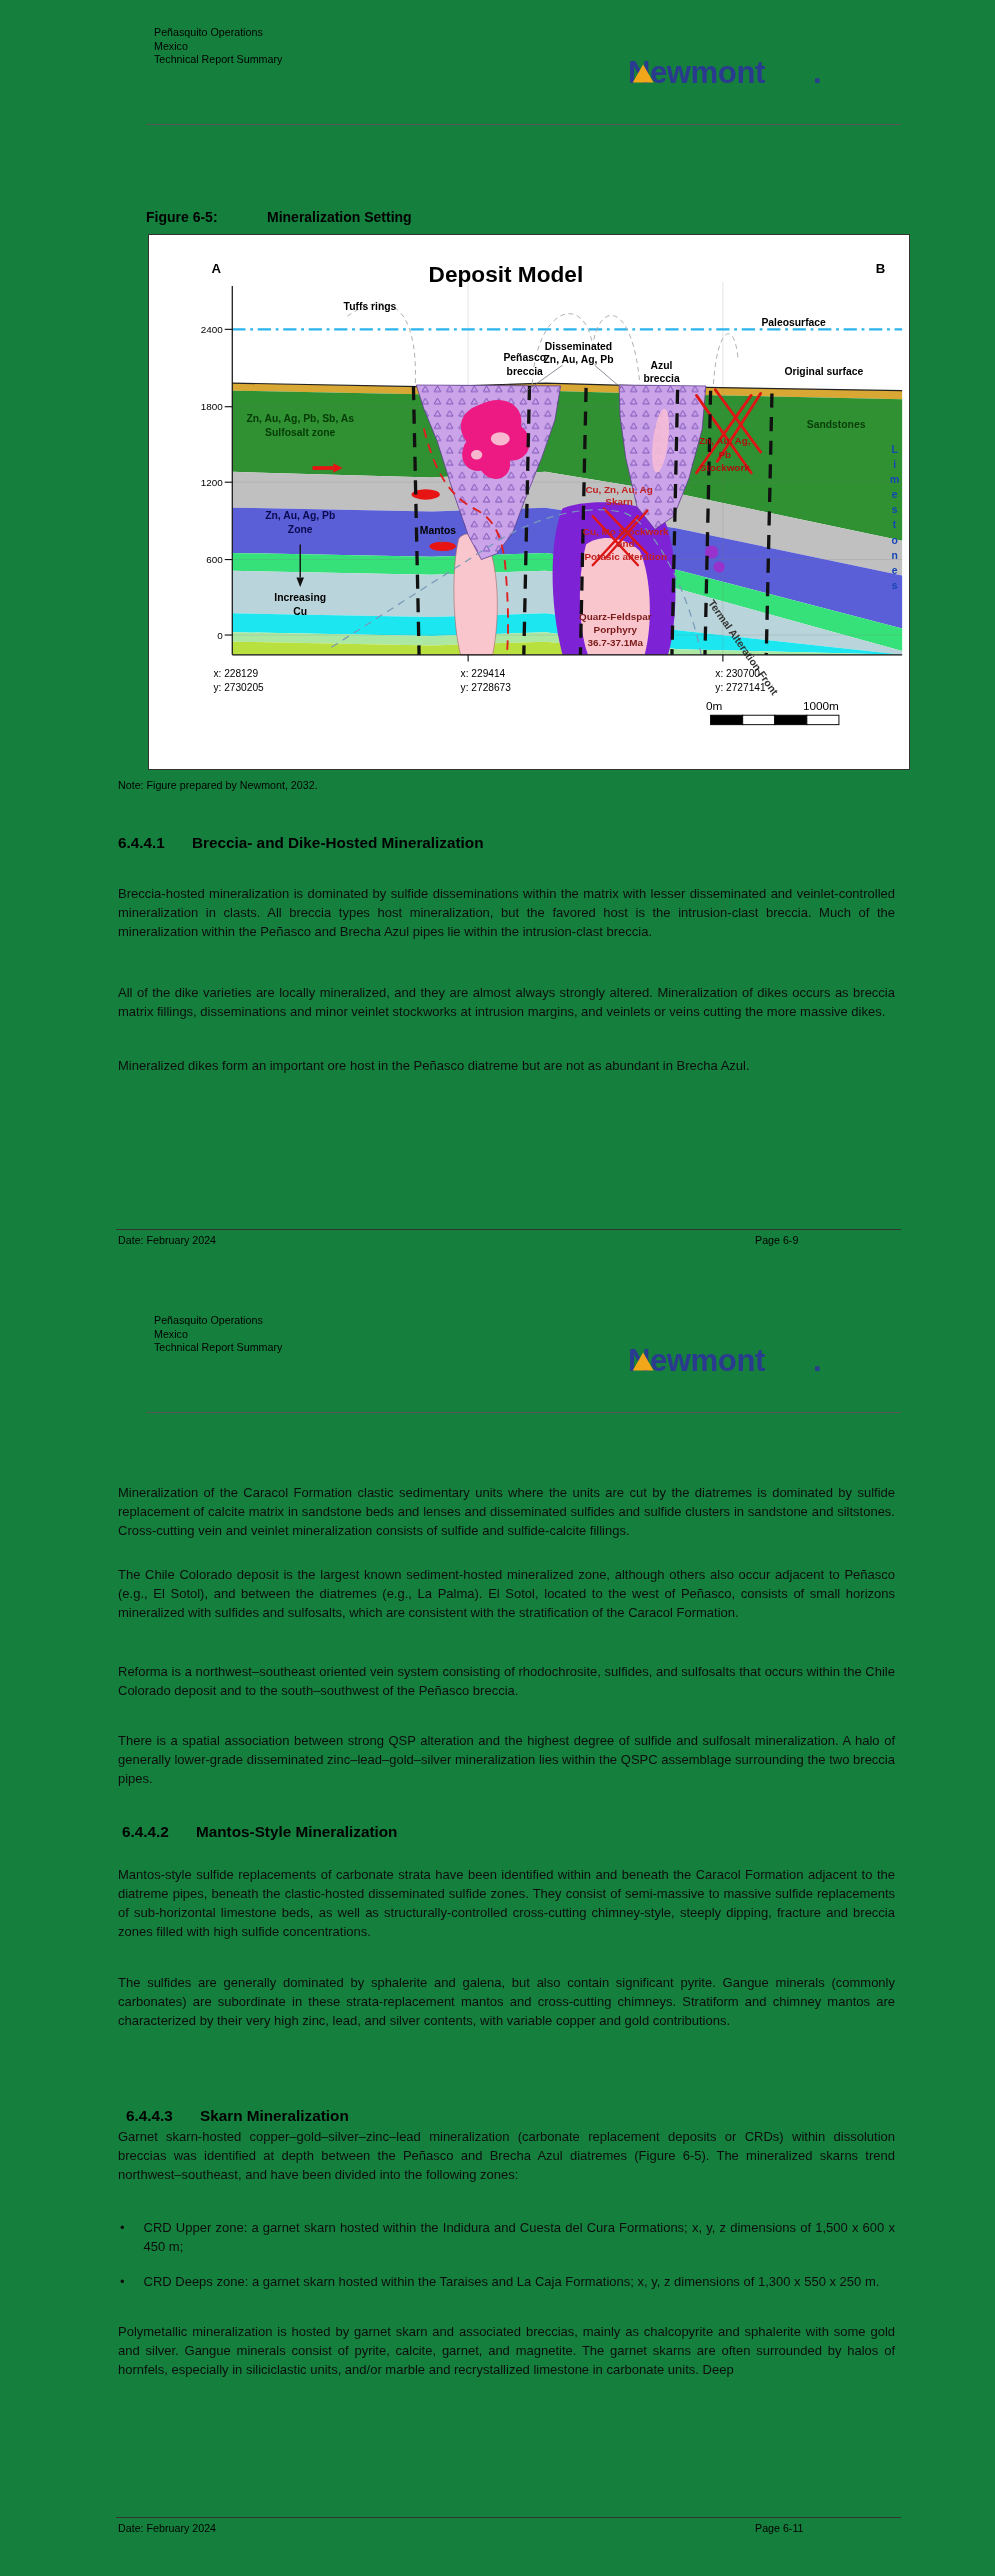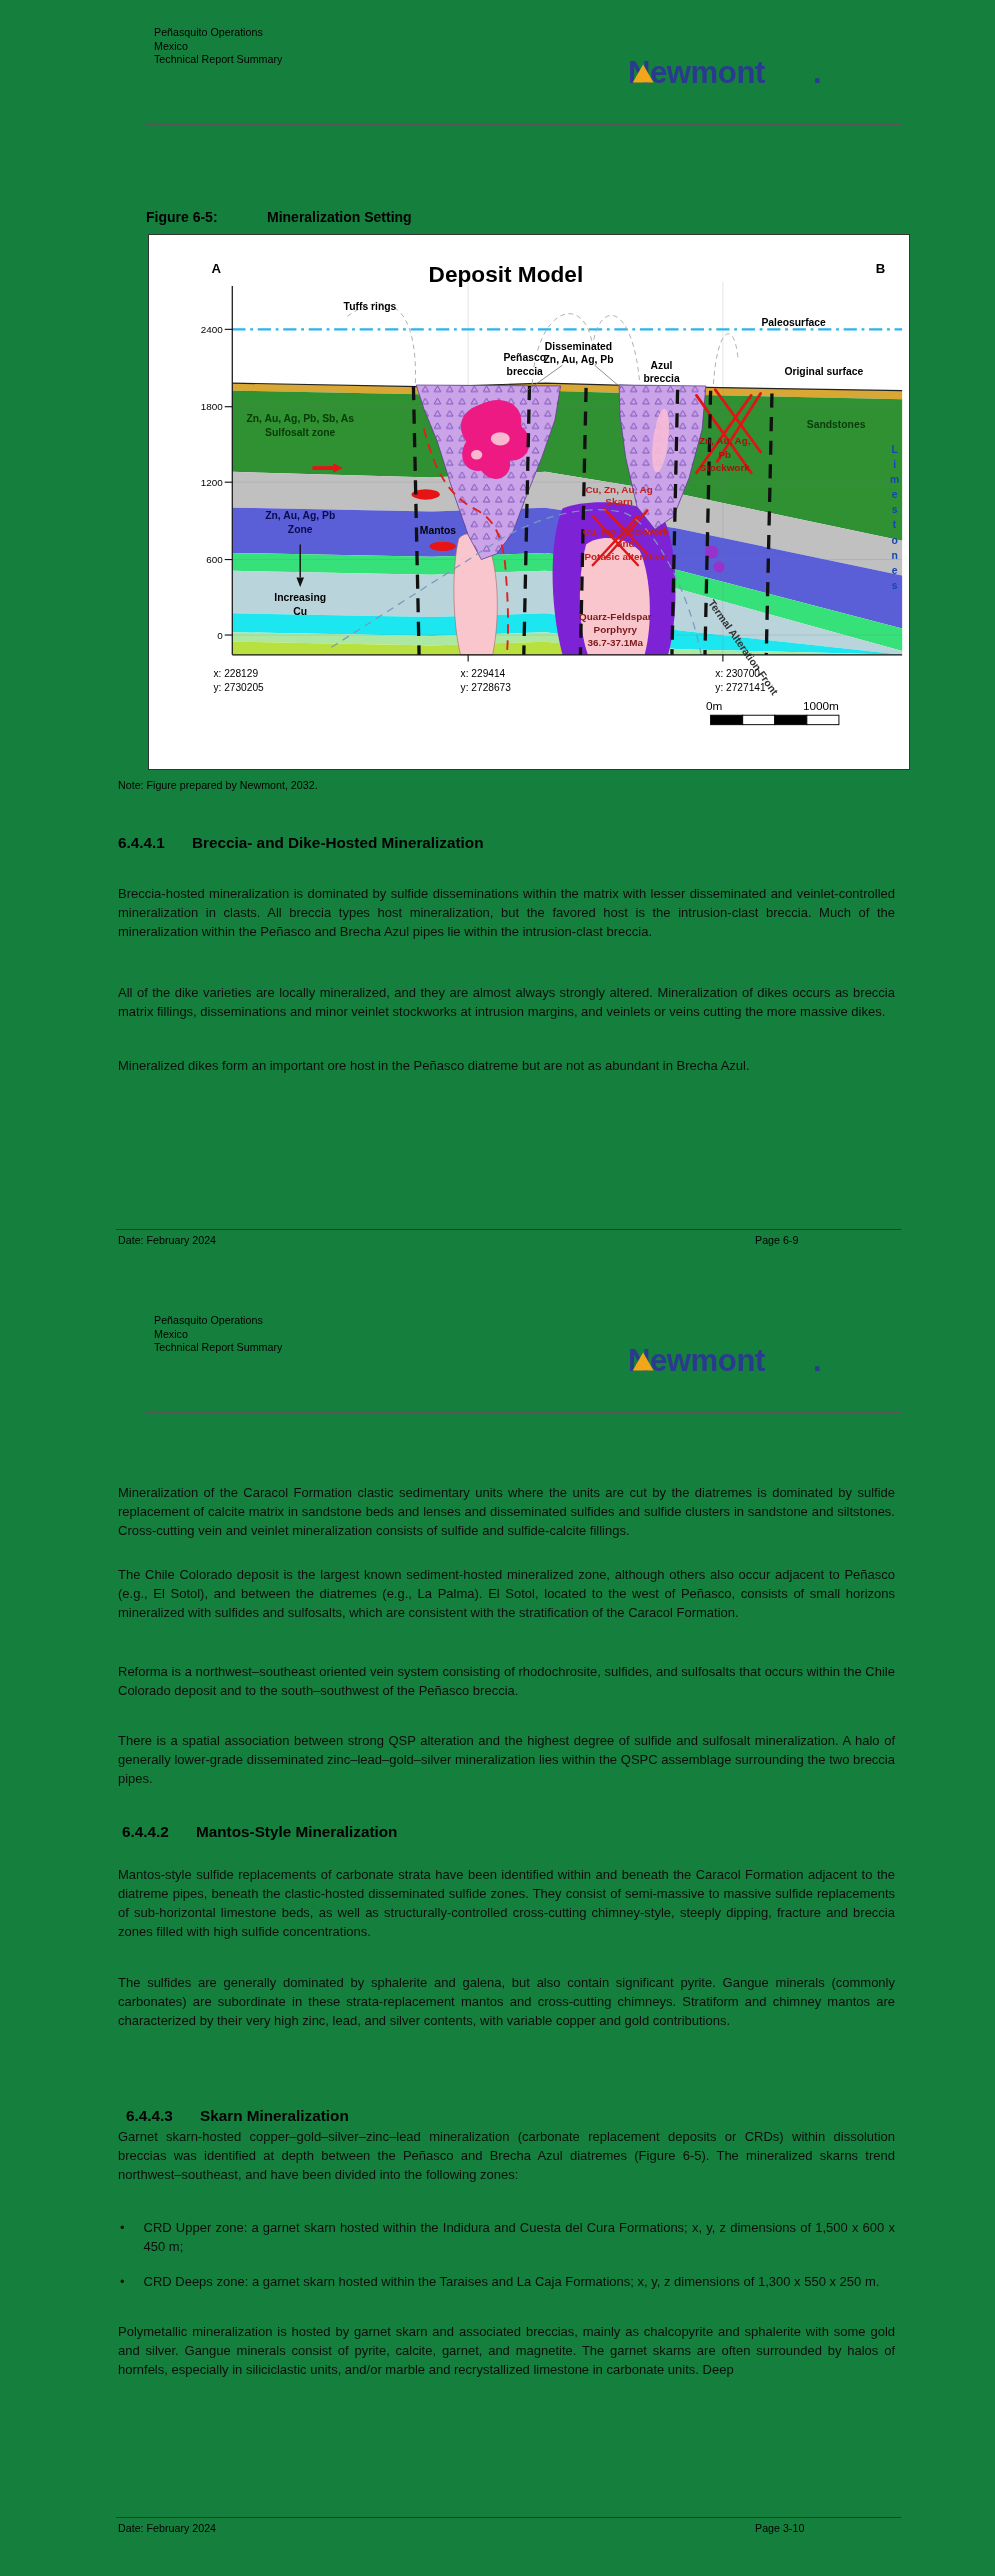--- a/index.html
+++ b/index.html
@@ -275,15 +275,15 @@
   </div>
   <div class="abs bullet-item" style="top:984px;">
     <span class="bm">•</span>
     <span class="bt">CRD Deeps zone:  a garnet skarn hosted within the Taraises and La Caja Formations; x, y, z dimensions of 1,300 x 550 x 250 m.</span>
   </div>
 
   <p class="abs body-p" style="top:1034px;">Polymetallic mineralization is hosted by garnet skarn and associated breccias, mainly as chalcopyrite and sphalerite with some gold and silver.  Gangue minerals consist of pyrite, calcite, garnet, and magnetite.  The garnet skarns are often surrounded by halos of hornfels, especially in siliciclastic units, and/or marble and recrystallized limestone in carbonate units.  Deep</p>
 
   <div class="abs ftr-rule"></div>
   <div class="abs ftr-date">Date:  February 2024</div>
-  <div class="abs ftr-page">Page 3-10</div>
+  <div class="abs ftr-page">Page 6-11</div>
 </section>
 
 
 </body></html>

